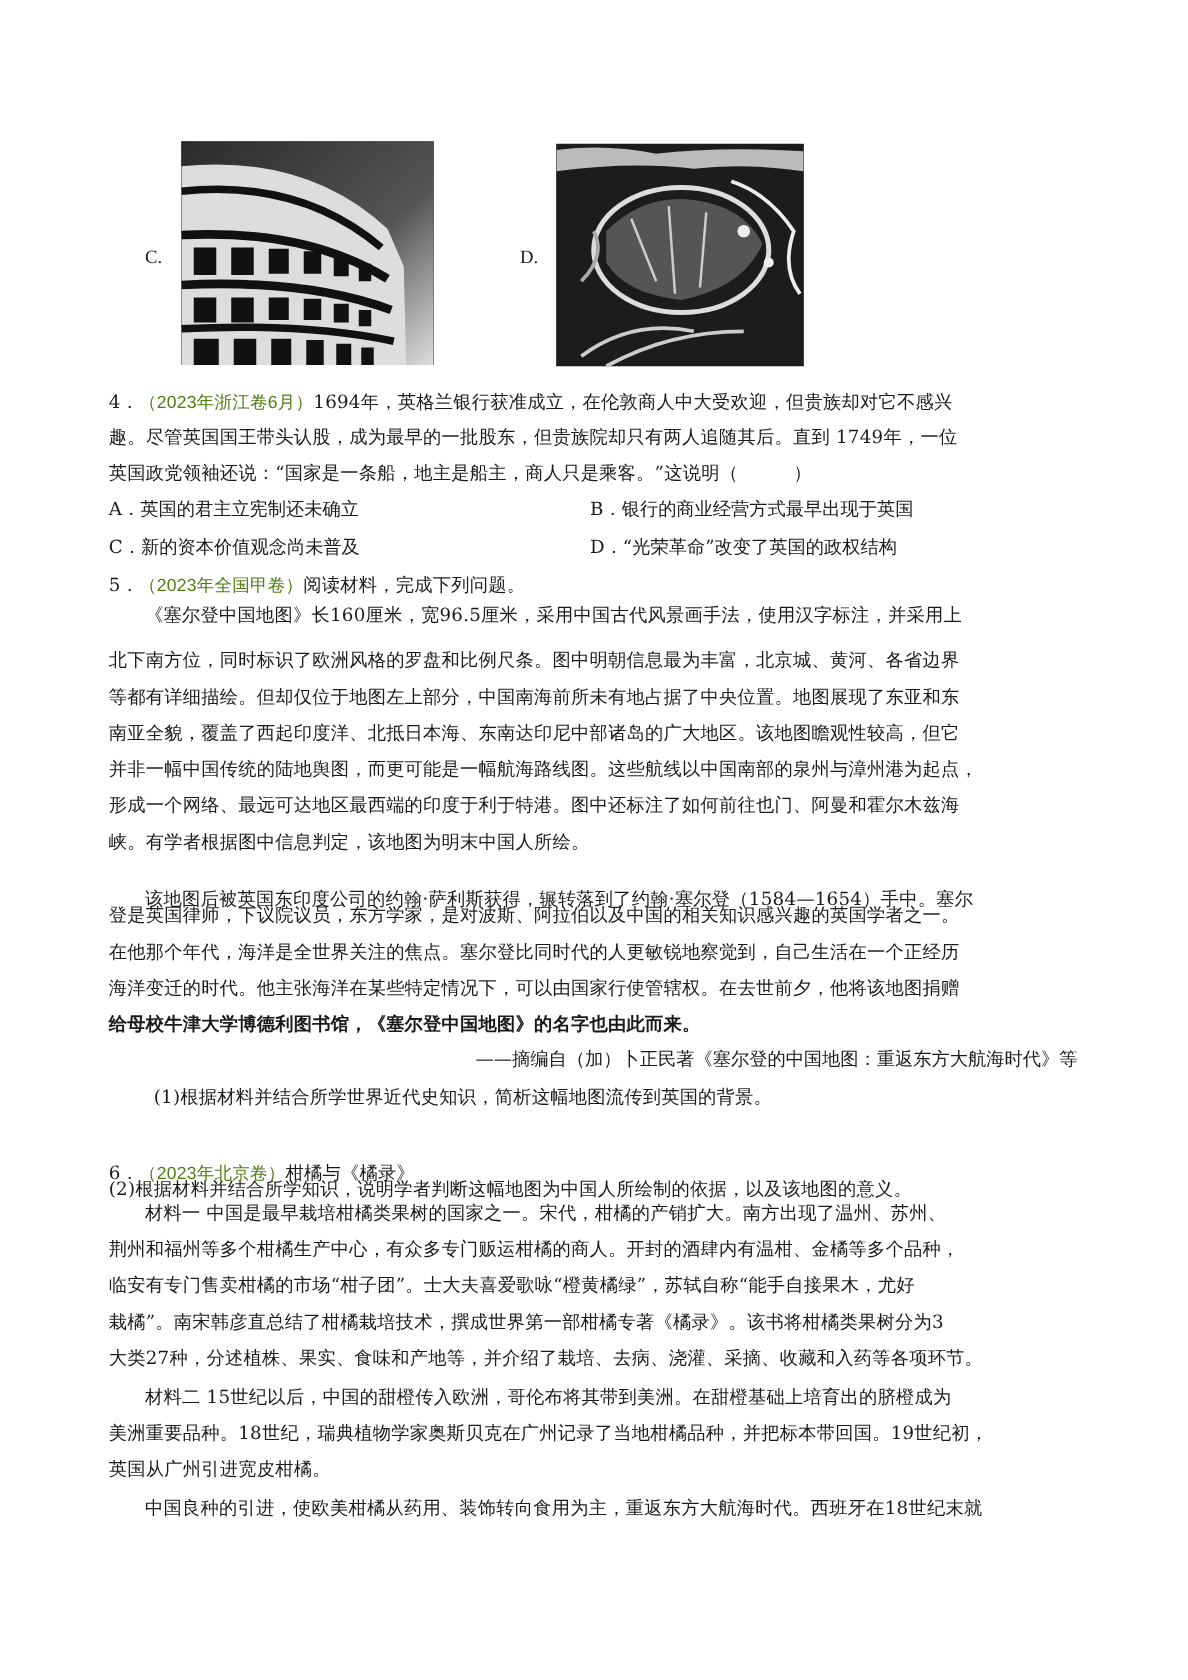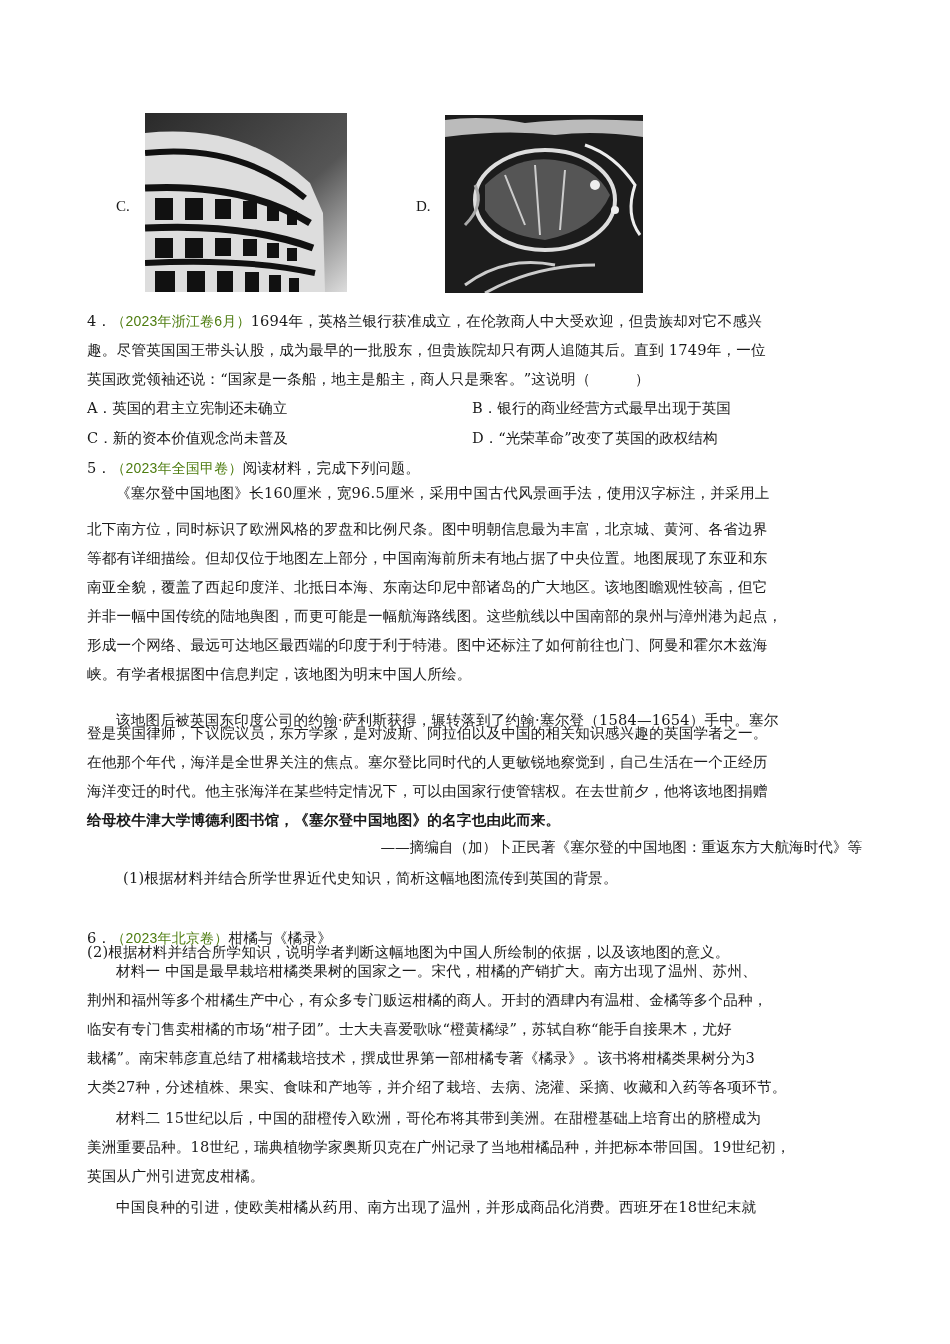--- a/index.html
+++ b/index.html
@@ -112,13 +112,13 @@
 <div class="line indent" style="top:961px;">材料一  中国是最早栽培柑橘类果树的国家之一。宋代，柑橘的产销扩大。南方出现了温州、苏州、</div>
 <div class="line" style="top:990px;">荆州和福州等多个柑橘生产中心，有众多专门贩运柑橘的商人。开封的酒肆内有温柑、金橘等多个品种，</div>
 <div class="line" style="top:1019px;">临安有专门售卖柑橘的市场“柑子团”。士大夫喜爱歌咏“橙黄橘绿”，苏轼自称“能手自接果木，尤好</div>
 <div class="line" style="top:1048px;">栽橘”。南宋韩彦直总结了柑橘栽培技术，撰成世界第一部柑橘专著《橘录》。该书将柑橘类果树分为3</div>
 <div class="line" style="top:1077px;">大类27种，分述植株、果实、食味和产地等，并介绍了栽培、去病、浇灌、采摘、收藏和入药等各项环节。</div>
 
 <div class="line indent" style="top:1108px;">材料二  15世纪以后，中国的甜橙传入欧洲，哥伦布将其带到美洲。在甜橙基础上培育出的脐橙成为</div>
 <div class="line" style="top:1137px;">美洲重要品种。18世纪，瑞典植物学家奥斯贝克在广州记录了当地柑橘品种，并把标本带回国。19世纪初，</div>
 <div class="line" style="top:1166px;">英国从广州引进宽皮柑橘。</div>
 
-<div class="line indent" style="top:1197px;">中国良种的引进，使欧美柑橘从药用、南方出现了温州，并形成商品化消费。西班牙在18世纪末就</div>
+<div class="line indent" style="top:1197px;">中国良种的引进，使欧美柑橘从药用、装饰转向食用为主，重返东方大航海时代。西班牙在18世纪末就</div>
 
 </body></html>

